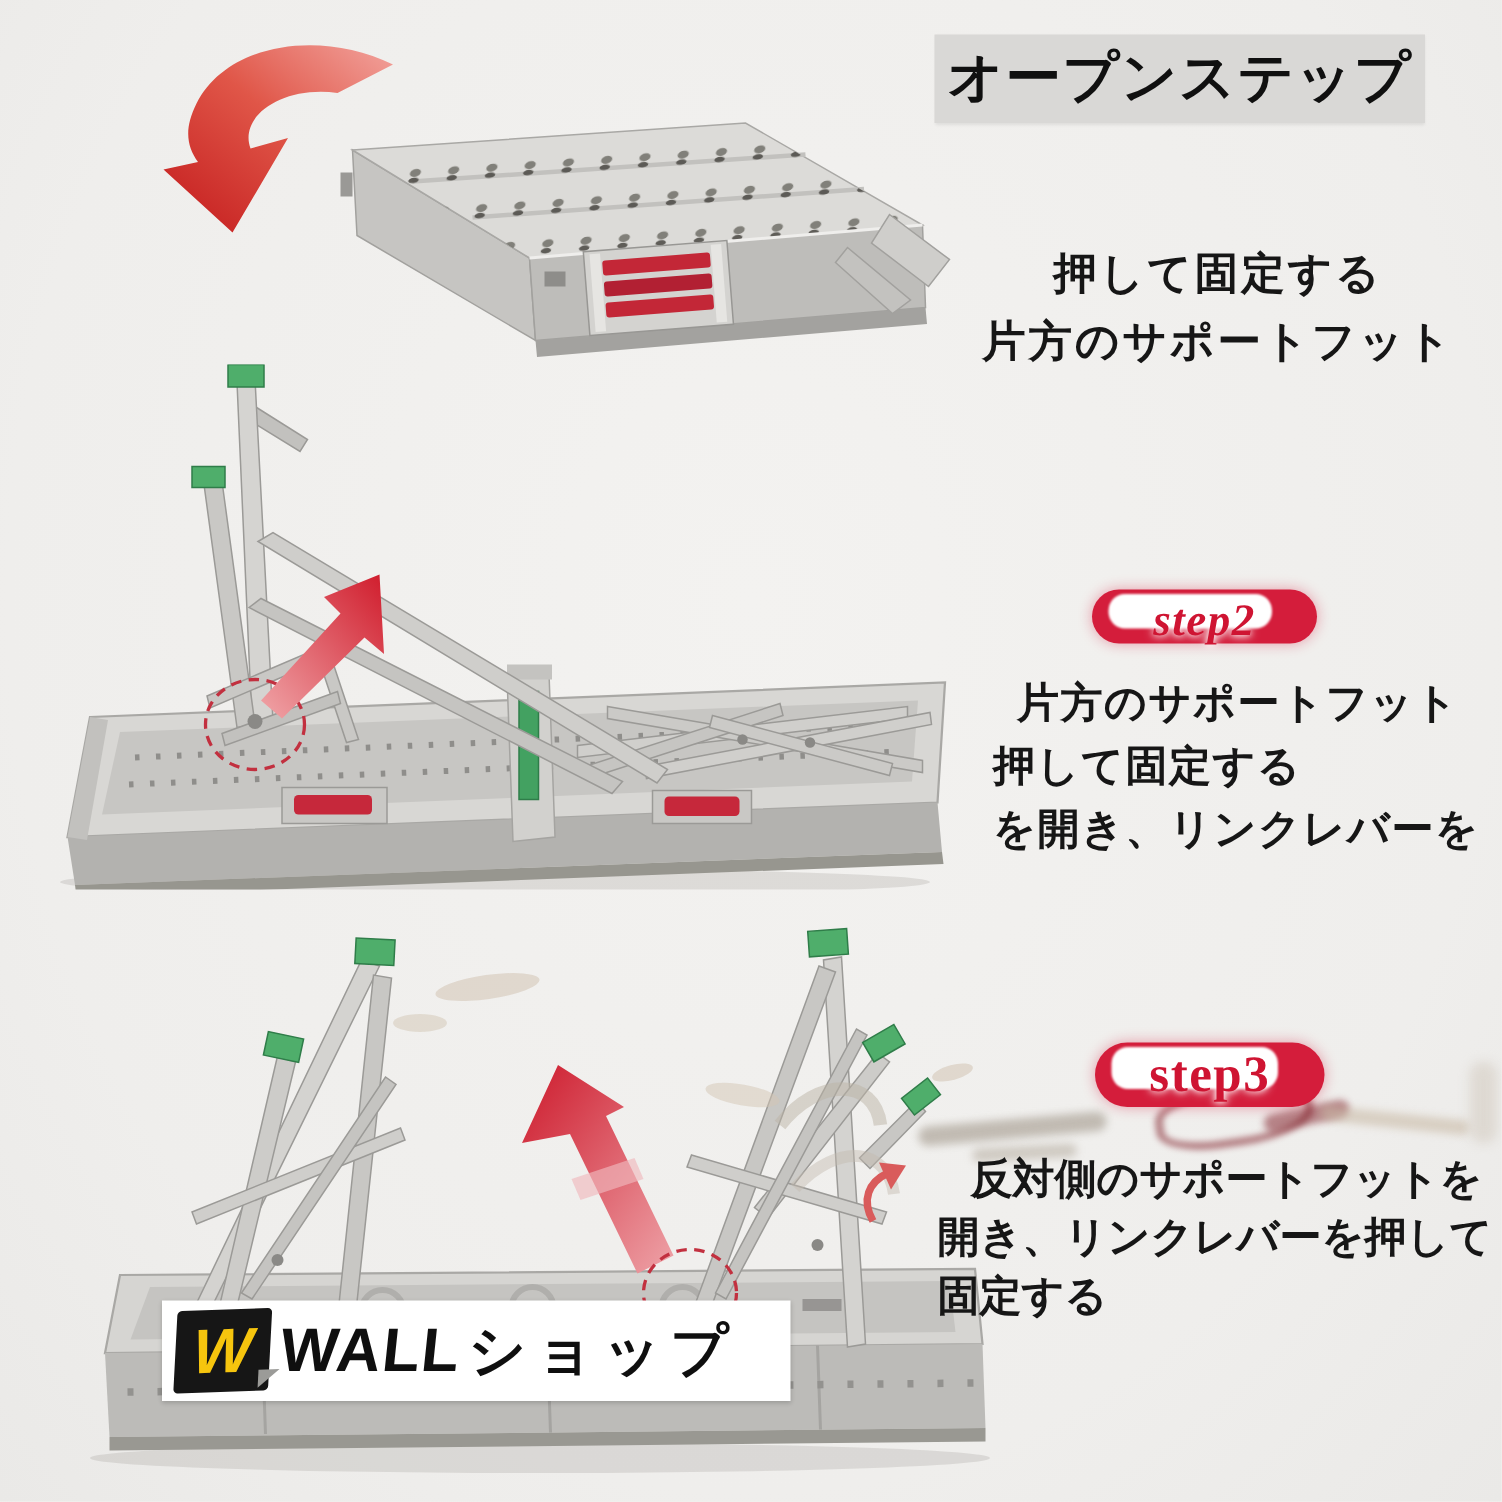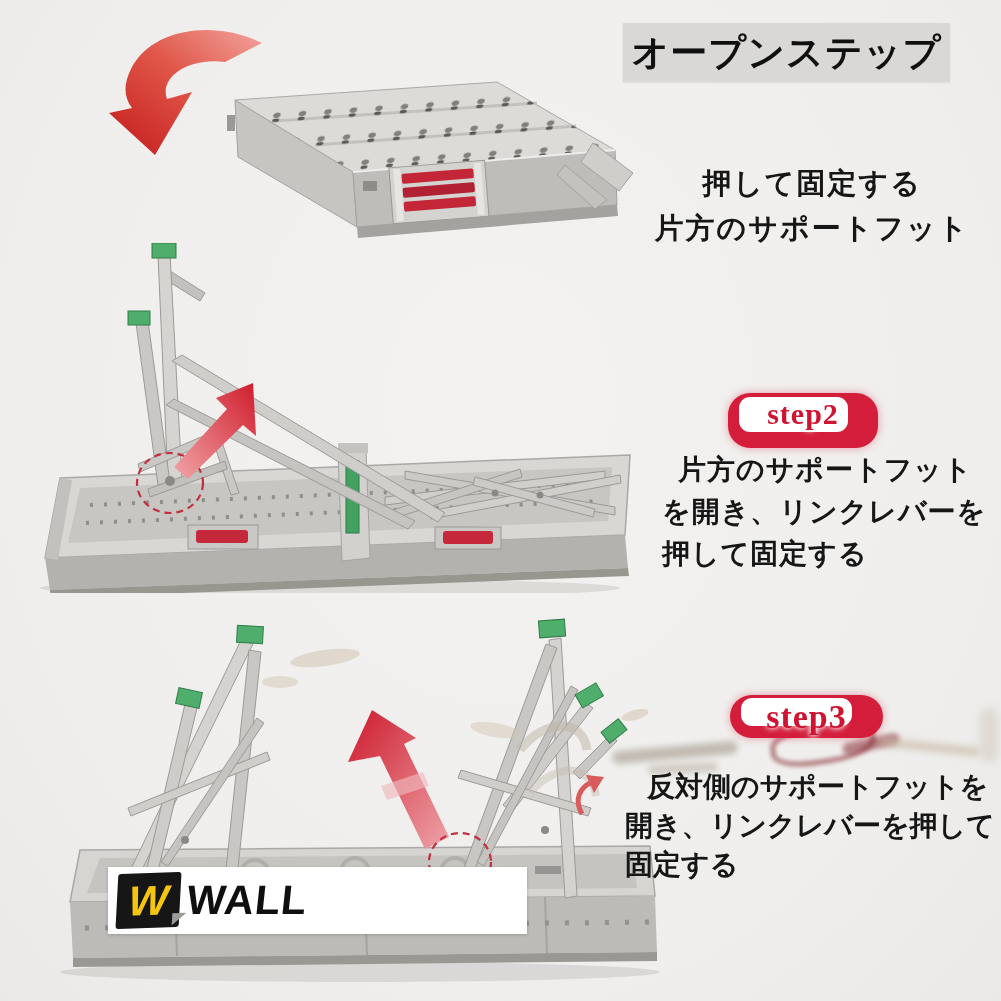--- a/index.html
+++ b/index.html
@@ -18,21 +18,21 @@
 
   
   .badge{background:#d41d3b;border-radius:22px;box-shadow:0 0 9px rgba(215,25,60,.40);
          z-index:6;}
   .badge .inner{position:absolute;left:7%;top:7%;width:73%;height:64%;background:#ffffff;
                 border-radius:11px;filter:blur(.6px);}
   .badge .bt{position:relative;display:block;width:100%;text-align:center;
              font-weight:700;color:#cf1432;letter-spacing:1px;
              text-shadow:0 0 4px #fff,0 0 7px #fff;}
   #badge1{left:722px;top:104px;width:148px;height:40px;} #badge1 .bt{font-size:30px;line-height:40px;}
-  #badge2{left:728px;top:393px;width:150px;height:55px;} #badge2 .bt{font-size:30px;line-height:41px;}
+  #badge2{left:728px;top:393px;width:150px;height:36px;font-style:italic;} #badge2 .bt{font-size:30px;line-height:41px;}
   #badge3{left:730px;top:695px;width:153px;height:43px;} #badge3 .bt{font-size:34px;line-height:43px;}
 
   
   .jp{color:#161616;font-weight:600;z-index:5;}
   #step1-text{left:622px;top:161px;width:380px;text-align:center;font-size:29px;
               line-height:45px;letter-spacing:2px;}
   #step2-text{left:662px;top:449px;width:332px;font-size:28px;line-height:42px;letter-spacing:1px;}
   #step3-text{left:625px;top:767px;width:380px;font-size:28px;line-height:39px;letter-spacing:0px;}
   .jp .indent{text-indent:16px;}
   #step3-text .indent{text-indent:22px;}
@@ -259,35 +259,36 @@
     <div>押して固定する</div>
     <div>片方のサポートフット</div>
   </div>
 
   <div class="abs badge" id="badge2">
     <span class="inner"></span>
     <span class="bt">step2</span>
   </div>
   <div class="abs jp" id="step2-text">
     <div class="indent">片方のサポートフット</div>
+    <div>押して固定する</div>
     <div>を開き、リンクレバーを</div>
-    <div>押して固定する</div>
   </div>
 
   <div class="abs badge" id="badge3">
     <span class="inner"></span>
     <span class="bt">step3</span>
   </div>
   <div class="abs jp" id="step3-text">
     <div class="indent">反対側のサポートフットを</div>
     <div>開き、リンクレバーを押して</div>
     <div>固定する</div>
   </div>
 
   <div class="abs" id="logo">
     <div id="logo-tile">
       <span class="w">W</span>
       <span class="fold"></span>
     </div>
     <span id="logo-brand">WALL</span>
+    <span id="logo-suffix">ショップ</span>
   </div>
 
 </div>
 
 </body></html>

